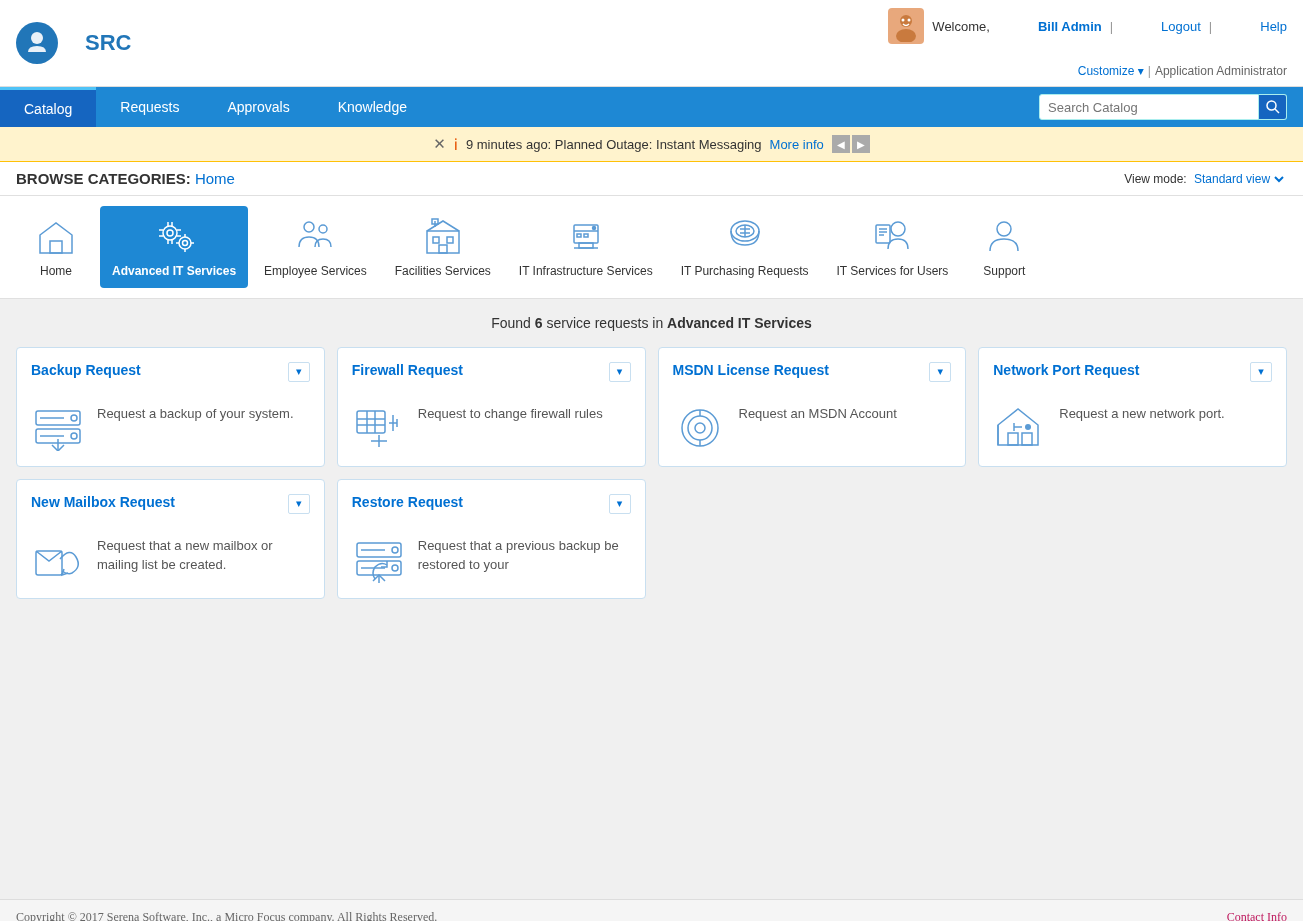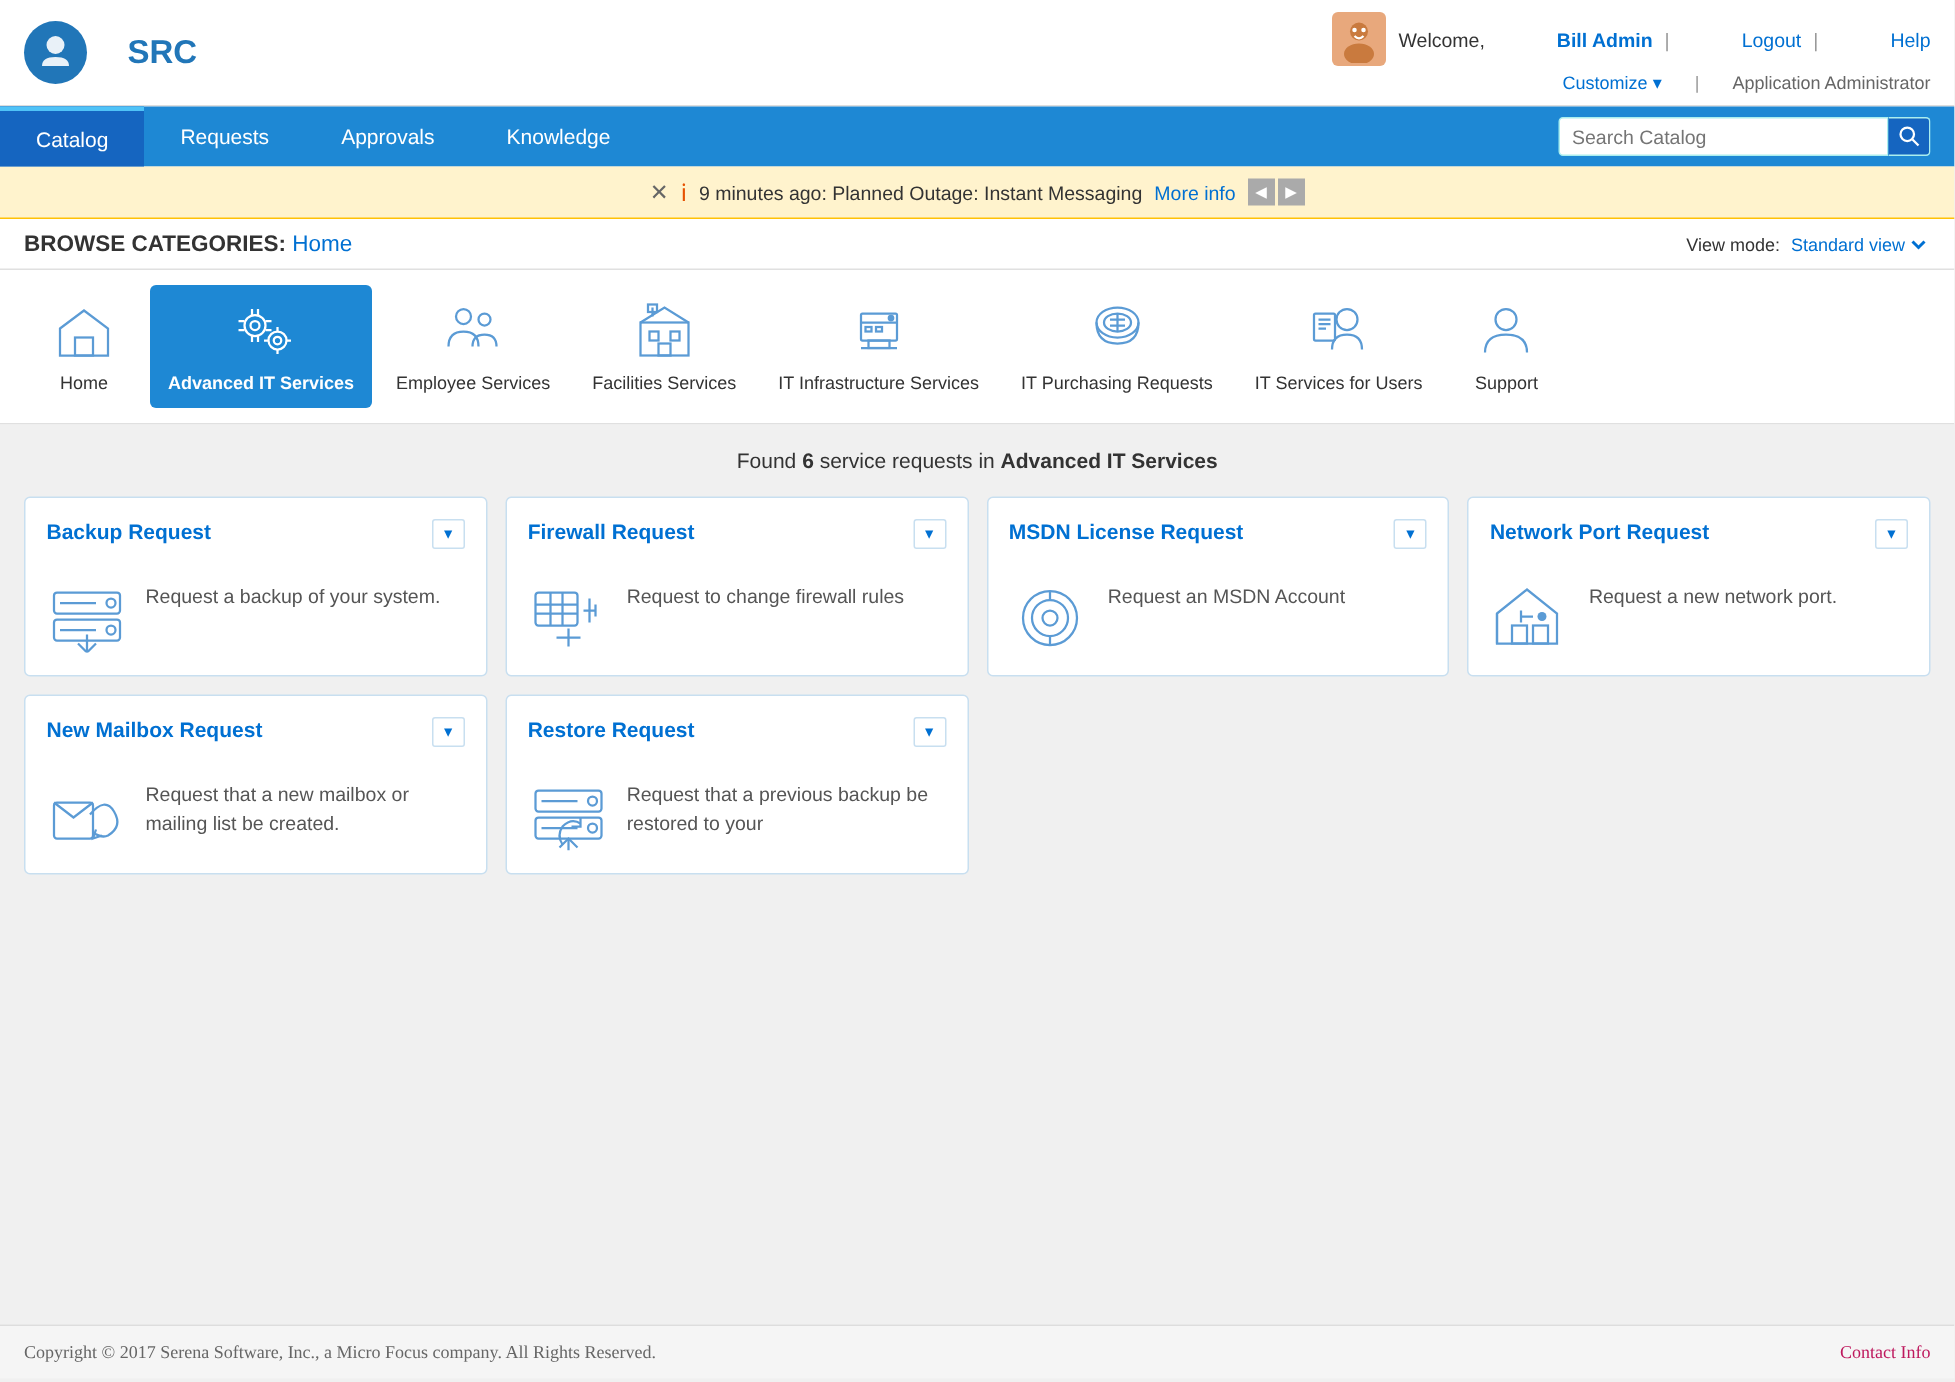--- a/index.html
+++ b/index.html
@@ -10,21 +10,21 @@
     .header-left { display: flex; align-items: center; gap: 27px; }
     .logo-circle { width: 42px; height: 42px; border-radius: 50%; background: #2176b8; display: flex; align-items: center; justify-content: center; }
     .logo-circle svg { fill: white; }
     .logo-text { font-size: 22px; font-weight: bold; color: #2176b8; }
     .header-right { display: flex; flex-direction: column; align-items: flex-end; gap: 4px; }
     .header-user { display: flex; align-items: center; gap: 8px; font-size: 13px; }
     .header-user .welcome { color: #333; }
     .header-user .username { color: #0070d2; font-weight: bold; cursor: pointer; }
     .header-user .sep { color: #999; }
     .header-user a { color: #0070d2; text-decoration: none; cursor: pointer; margin-left: 40px; }
-    .header-sub { display: flex; align-items: center; gap: 22px; font-size: 12px; color: #666; }
+    .header-sub { display: flex; align-items: center; gap: 4px; font-size: 12px; color: #666; margin-top: 16px; }
     .header-sub .customize { color: #0070d2; cursor: pointer; }
     .header-sub .sep { color: #999; }
     .header-avatar { width: 36px; height: 36px; border-radius: 4px; background: #e8a87c; display: flex; align-items: center; justify-content: center; overflow: hidden; }
 
     
     .nav { background: #1e88d4; display: flex; align-items: center; justify-content: space-between; height: 40px; }
     .nav-tabs { display: flex; height: 100%; }
     .nav-tab { color: white; padding: 0 24px; display: flex; align-items: center; cursor: pointer; font-size: 14px; font-weight: normal; text-decoration: none; height: 100%; }
     .nav-tab.active { background: #1565c0; border-top: 3px solid #4fc3f7; padding-left: 24px; }
     .nav-search { display: flex; align-items: center; margin-right: 16px; }

